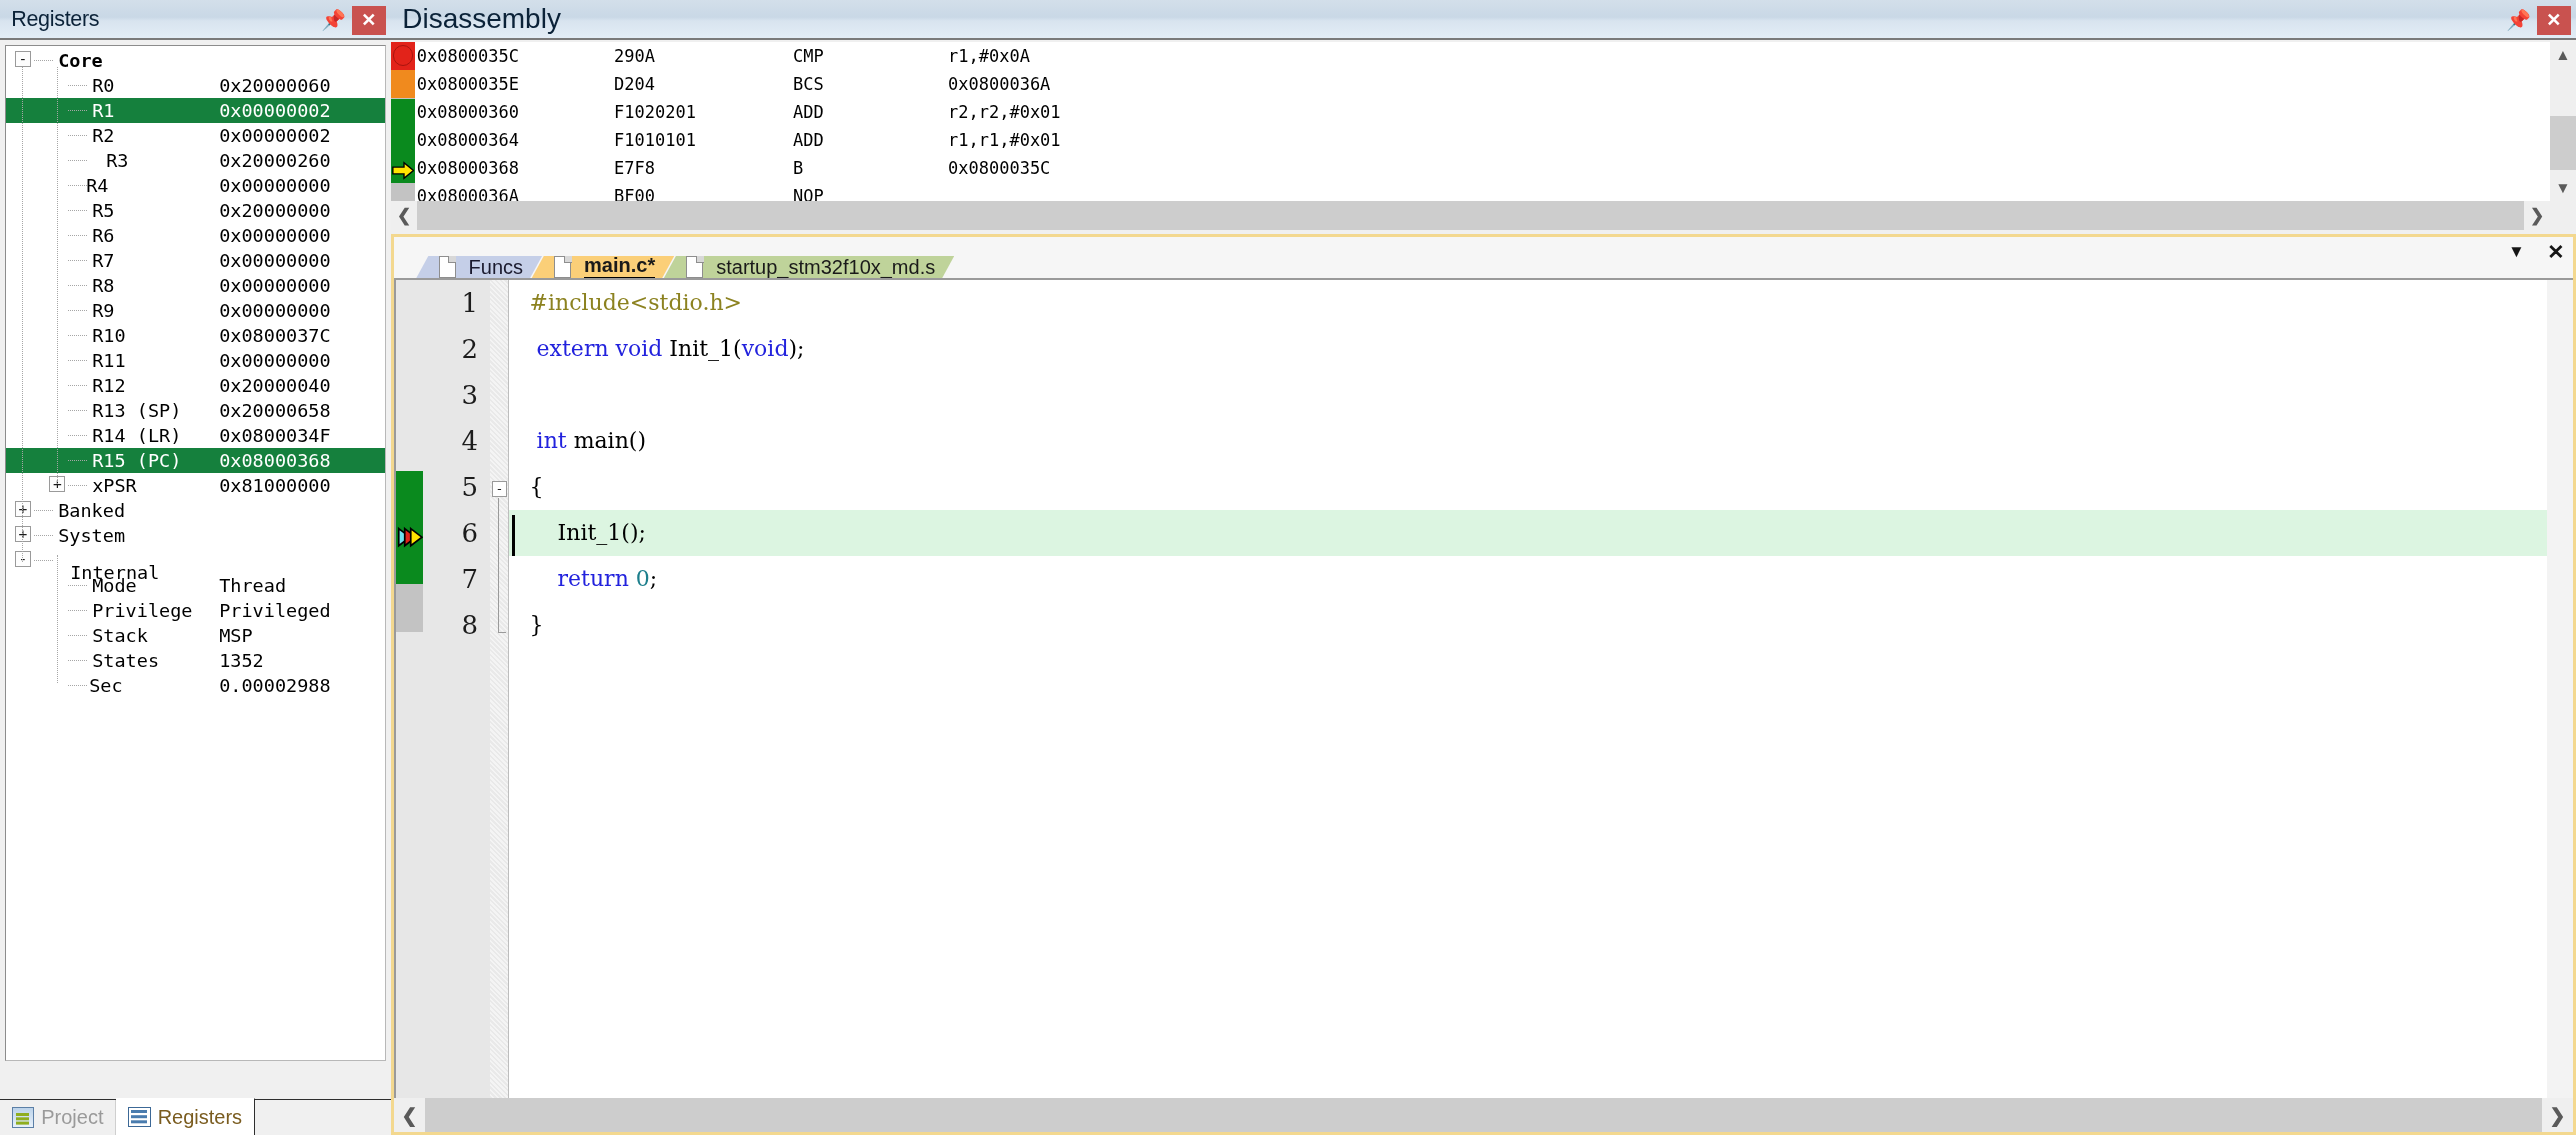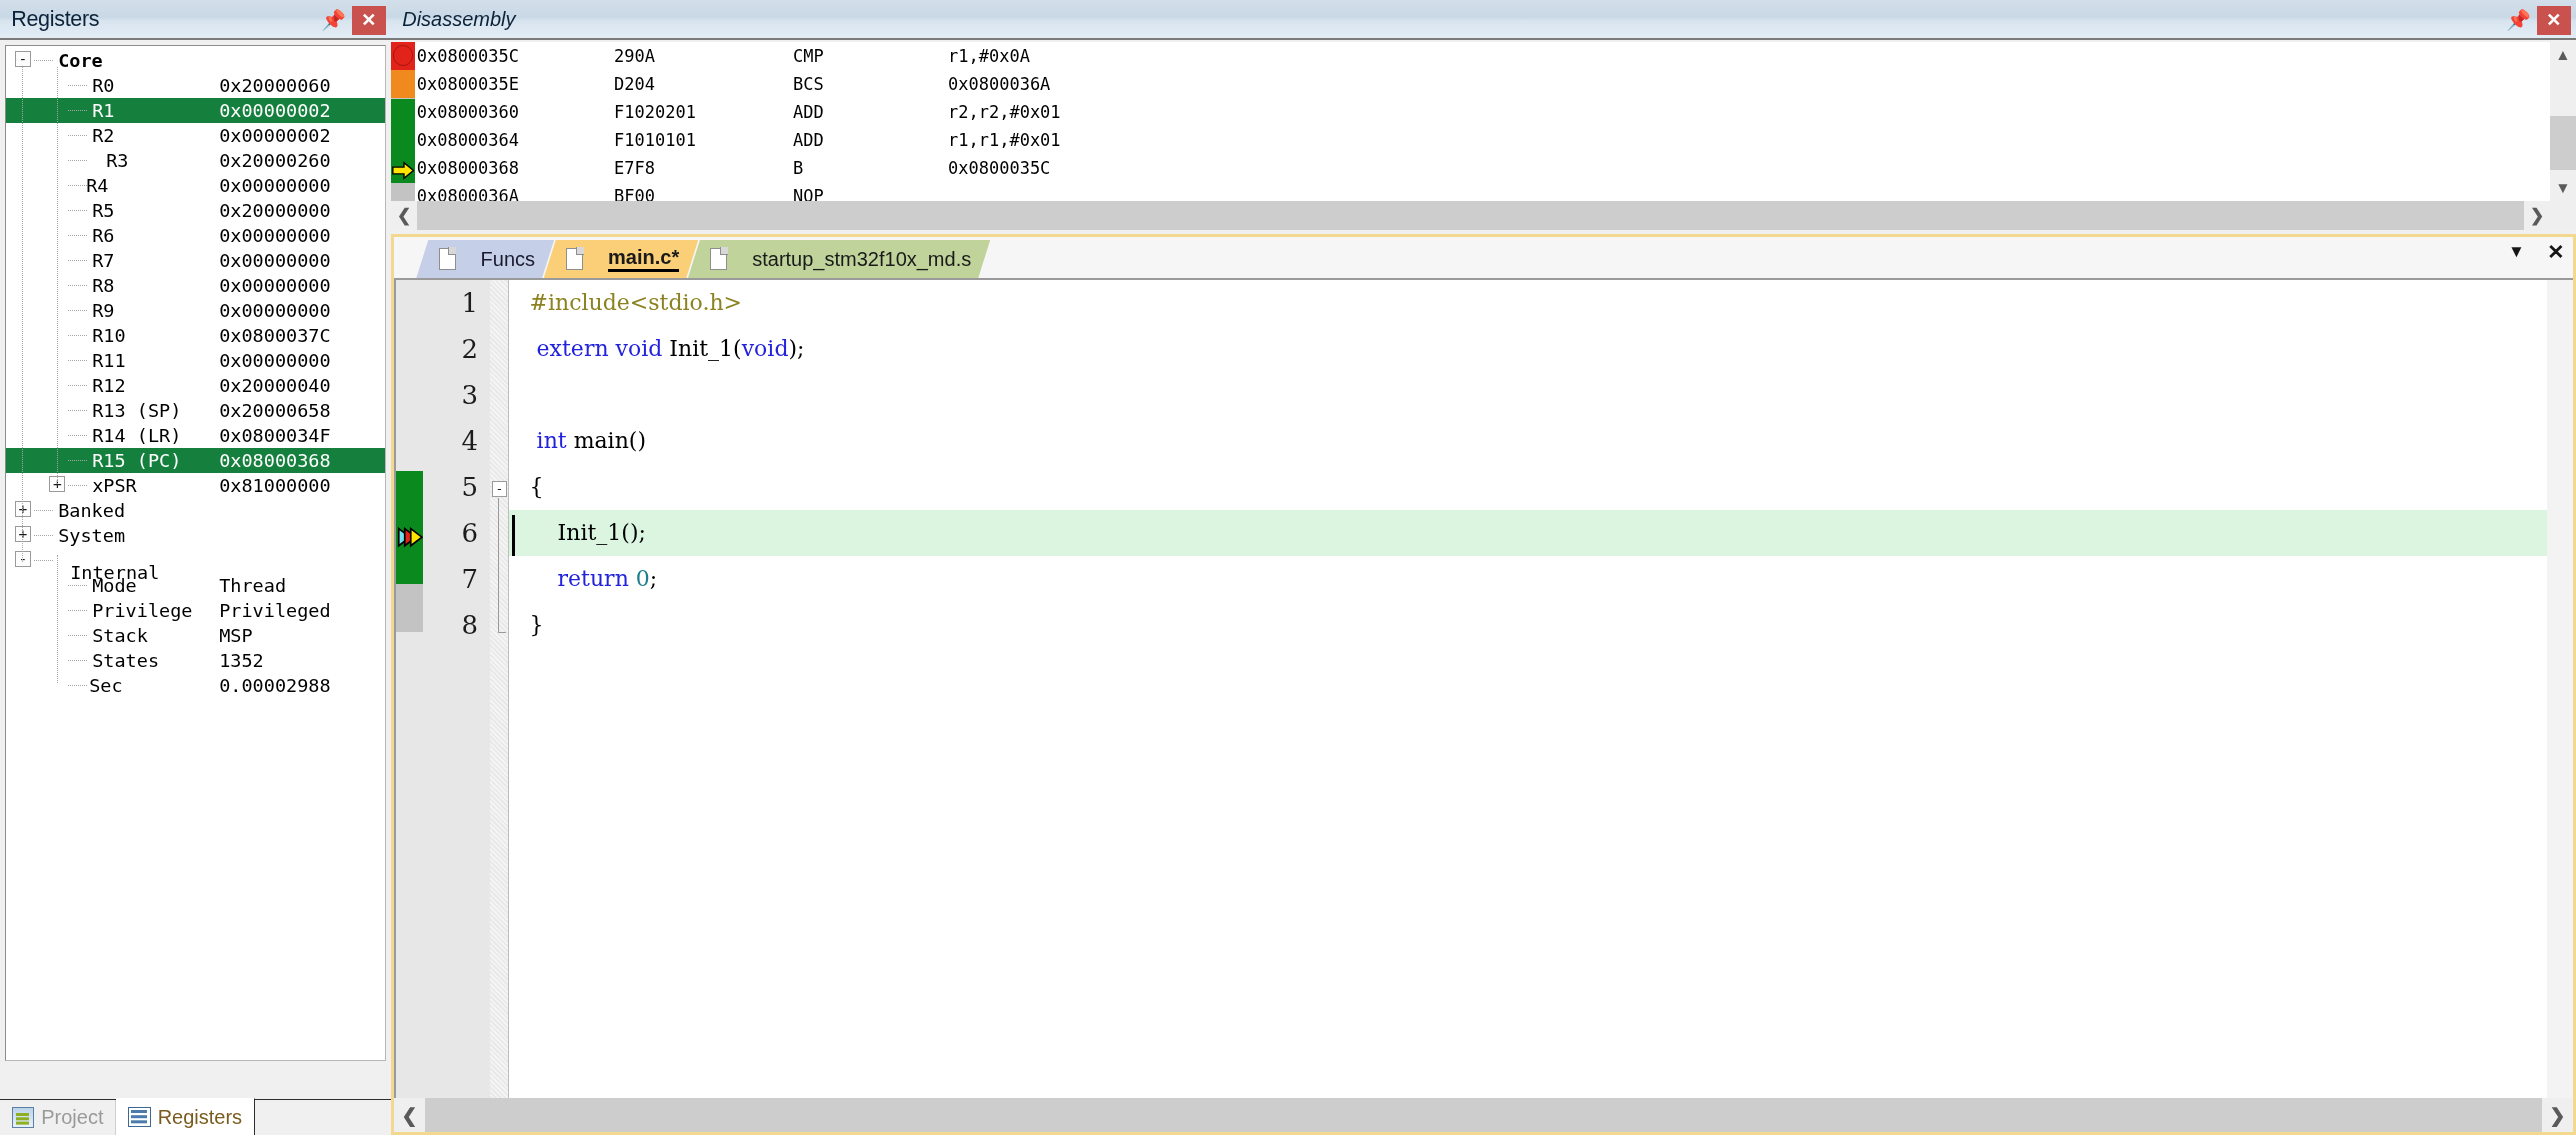--- a/index.html
+++ b/index.html
@@ -119,21 +119,21 @@
   
   .right-side { position:absolute; left: 391px; top: 0; right: 0; bottom: 0; background:#f0f0f0; }
 
   
   .disasm-pane { position: absolute; left:0; top: 0; right: 0; height: 230px; }
   .disasm-caption {
     height: 40px;
     background: linear-gradient(to bottom, #d3dfea 0%, #c9d8e6 45%, #d8e4ef 55%, #e3edf6 100%);
     border-bottom: 2.6px solid #7a7a7a; display:flex; align-items:center; position:relative;
   }
-  .disasm-caption .title { font-size: 20px; color:#0b2238; padding-left: 11.2px; font-style: italic; }
+  .disasm-caption .title { font-size: 28px; color:#0b2238; padding-left: 11.2px; }
 
   .disasm-body {
     position:absolute; left:0; top: 42px; right: 0; bottom: 0; background: #ffffff;
   }
   .disasm-gutter {
     position:absolute; left: 0; top: 0; width: 24px; bottom: 29px; background: #c3c3c3;
   }
   .gut-seg { position:absolute; left: 0; width: 24px; }
   .bp-dot {
     position:absolute; left: 1.7px; width: 20.6px; height: 20.6px; border-radius: 50%;
@@ -178,21 +178,21 @@
   .editor-area {
     position: absolute; left: 0; top: 234px; right: 0; bottom: 0;
     background: #f6f6f6;
     border: 3.4px solid #f3d88f; border-top-width: 3.4px;
   }
   .tabbar {
     position:relative; height: 41px; background: #f6f6f6;
     display:flex; align-items: flex-end; padding-left: 22.3px;
   }
   .etab {
-    position: relative; height: 38px; display:flex; align-items:center; gap: 25px;
+    position: relative; height: 22px; display:flex; align-items:center; gap: 13px;
     padding: 0 19px 0 22.3px; font-size: 20px;
     font-family: "Liberation Sans", sans-serif;
     border-top-left-radius: 1.7px;
     margin-right: -10.3px;
     clip-path: polygon(12px 0, 100% 0, calc(100% - 12px) 100%, 0 100%);
   }
   .etab.t-funcs { background: #c5cfe8; color: #1a1a2e; }
   .etab.t-main  { background: #fbcf78; color: #1a1a1a; font-weight: bold; z-index: 3;}
   .etab.t-start { background: #bfd39a; color: #1a1a1a; }
   .etab .fileicon {

